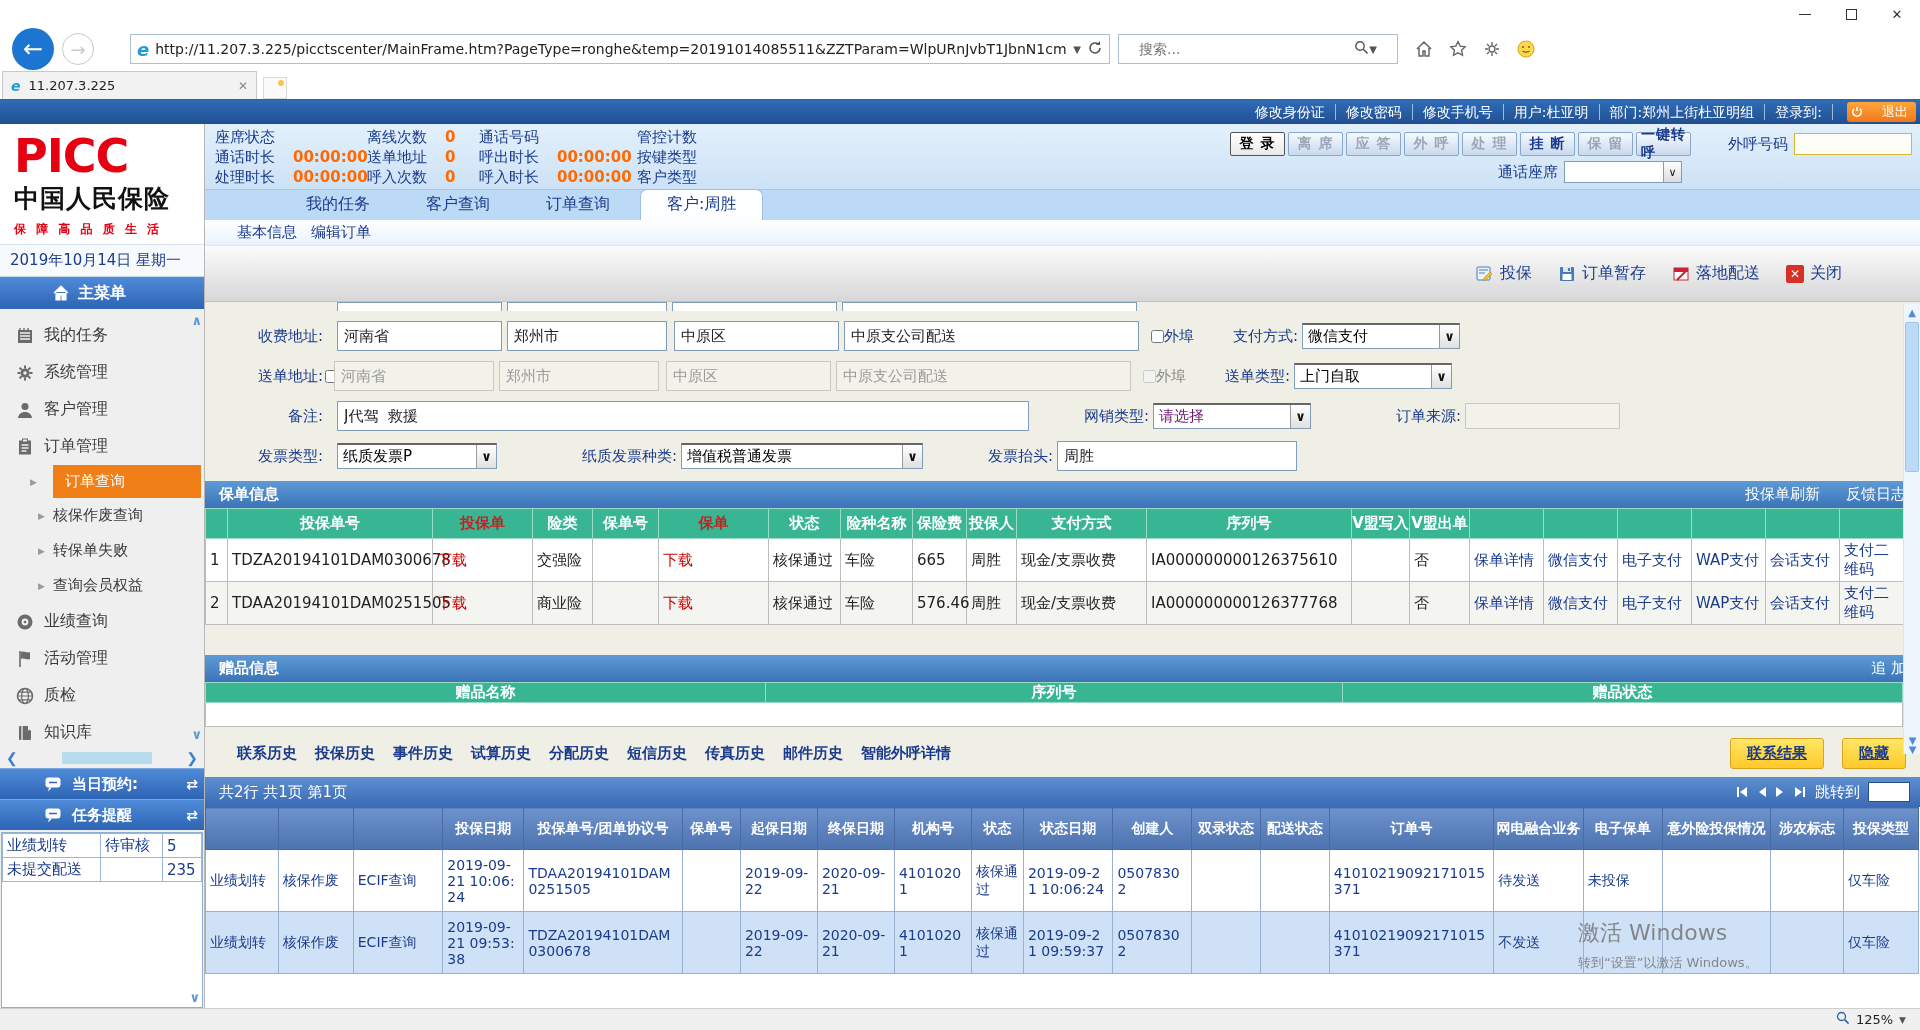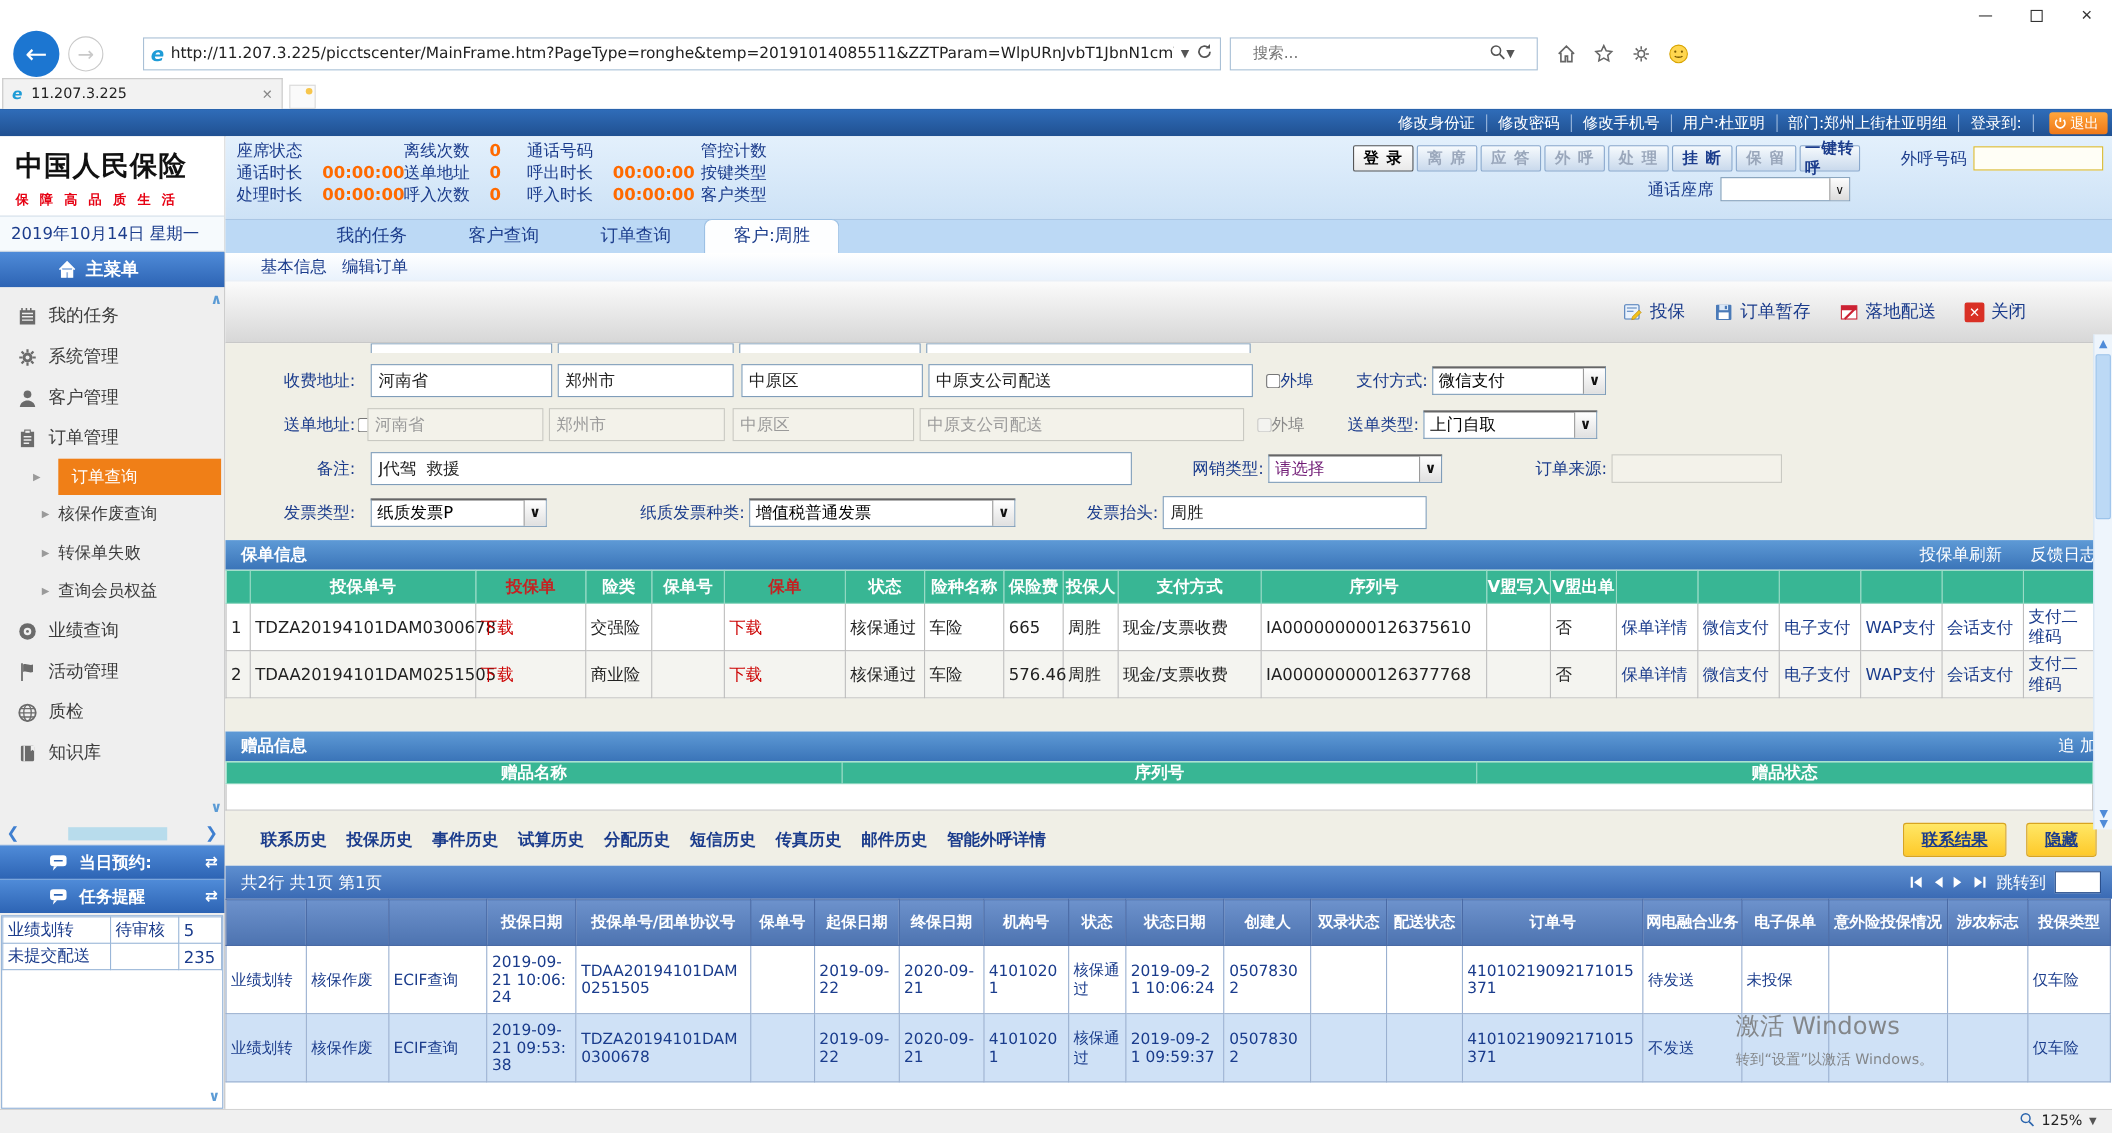--- a/index.html
+++ b/index.html
@@ -26,21 +26,21 @@
   .tabrow { height:30px; background:#fff; border-bottom:1px solid #2a64ad; display:flex; align-items:flex-end; }
   .ietab { width:255px; height:28px; background:#f2f2f2; border:1px solid #c8c8c8; border-bottom:none; display:flex; align-items:center; padding:0 8px; gap:8px; margin-left:2px; font-size:13px; color:#222; }
   .ietab .x { margin-left:auto; color:#888; font-size:12px; }
   .newtab { width:24px; height:22px; border:1px solid #d9d9d9; background:#fafafa; margin-left:6px; position:relative; }
   .newtab::after { content:""; position:absolute; right:2px; top:2px; width:6px; height:6px; background:#f7c64c; border-radius:50%; }
 
   
   .appbar { height:24px; background:linear-gradient(#2f6cb8,#205091); color:#fff; display:flex; align-items:center; justify-content:flex-end; gap:0; font-size:14px; }
   .appbar .itm { padding:0 10px; border-right:1px solid #9db9dd; line-height:16px; }
   .appbar .itm:last-of-type { border-right:none; }
-  .logoutbtn { background:linear-gradient(#ffa63c,#f07818); color:#fff; height:20px; margin:0 4px 0 14px; padding:0 8px 0 4px; border-radius:3px; display:flex; align-items:center; gap:3px; font-size:13px; }
+  .logoutbtn { background:linear-gradient(#ffa63c,#f07818); color:#fff; height:20px; margin:0 4px 0 14px; padding:0 8px 0 4px; border-radius:3px; display:flex; align-items:center; gap:19px; font-size:13px; }
 
   
   .appbody { display:flex; height:884px; }
   .sidebar { width:205px; background:#efefef; border-right:1px solid #b7b7b7; display:flex; flex-direction:column; position:relative; }
   .main { flex:1; position:relative; display:flex; flex-direction:column; background:#fff; }
 
   
   .logoblock { background:#fff; padding:8px 0 6px 14px; }
   .picc { color:#e60012; font-size:46px; font-weight:900; letter-spacing:-1px; line-height:1.05; }
   .brand { color:#111; font-size:25px; font-weight:900; letter-spacing:1px; margin-top:2px; }
@@ -60,21 +60,21 @@
   .hscroll .track { flex:1; height:12px; margin:0 6px; background:#efefef; position:relative; }
   .hscroll .thumb { position:absolute; left:38px; width:90px; height:12px; background:#b8dcec; }
   .sideband { height:31px; background:linear-gradient(#4f8bd8,#2d64b4); border-top:1px solid #7aa6dd; color:#fff; font-weight:bold; font-size:15px; display:flex; align-items:center; gap:10px; padding-left:44px; position:relative; }
   .sideband .sync { position:absolute; right:6px; color:#fff; font-size:14px; }
   .minipanel { background:#fff; border:1px solid #8fb0d6; margin:2px 1px 0 1px; height:176px; overflow:hidden; position:relative; }
   .minitable { border-collapse:collapse; width:100%; color:#1b3c8c; font-size:15px; }
   .minitable td { border:1px solid #9ab6d8; padding:2px 4px; height:24px; }
   .sidebar .vchev { position:absolute; right:2px; color:#5b9bd5; font-weight:bold; font-size:13px; }
 
   
-  .band { height:76px; background:linear-gradient(#e3f0fc,#cde2f6); border-bottom:1px solid #aac6e4; display:flex; }
+  .band { height:66px; background:linear-gradient(#e3f0fc,#cde2f6); border-bottom:1px solid #aac6e4; display:flex; }
   .stats { padding:4px 0 0 10px; display:grid; grid-template-columns:78px 74px 78px 34px 78px 80px 90px; grid-auto-rows:20px; font-size:15px; }
   .stats .lb { color:#1b3c8c; }
   .stats .vl { color:#ff6a00; font-weight:bold; }
   .padwrap { margin-left:auto; margin-right:8px; padding-top:6px; display:grid; grid-template-columns:452px 230px; grid-auto-rows:28px; align-items:center; }
   .btnrow { display:flex; gap:3px; }
   .cbtn { min-width:55px; height:24px; padding:0 4px; background:linear-gradient(#f6fafd,#c9d9ec); border:1px solid #8aa8cc; border-radius:2px; font-size:14px; font-weight:bold; color:#1b3c8c; display:flex; align-items:center; justify-content:center; letter-spacing:1px; }
   .cbtn.dis { color:#9aa7bb; }
   .cbtn.on { background:linear-gradient(#ffffff,#e9e9e9); border:1px solid #555; color:#000; }
   .padlbl { color:#1b3c8c; font-size:15px; display:flex; align-items:center; justify-content:flex-end; gap:6px; }
   .outcall-input { width:118px; height:22px; border:1px solid #d8b830; background:#fffef6; }
@@ -234,20 +234,21 @@
         <path d="M3 3a4.2 4.2 0 1 0 6 0" fill="none" stroke="#fff" stroke-width="1.6"></path>
       </svg>
     <span>退出</span>
   </span>
 </div>
 
 <div class="appbody">
 
   <div class="sidebar">
     <div class="logoblock">
+      <div class="picc">PICC</div>
       <div class="brand">中国人民保险</div>
       <div class="slogan">保 障 高 品 质 生 活</div>
     </div>
     <div class="daterow">2019年10月14日 星期一</div>
     <div class="mainmenubar">
       <svg class="sbicon" viewBox="0 0 18 18">
           <path d="M2 9 L9 2 L16 9 M4 8v8h4v-5h2v5h4V8" fill="#fff" stroke="#fff" stroke-width="1.2"></path>
         </svg>
       <span>主菜单</span>
     </div>

